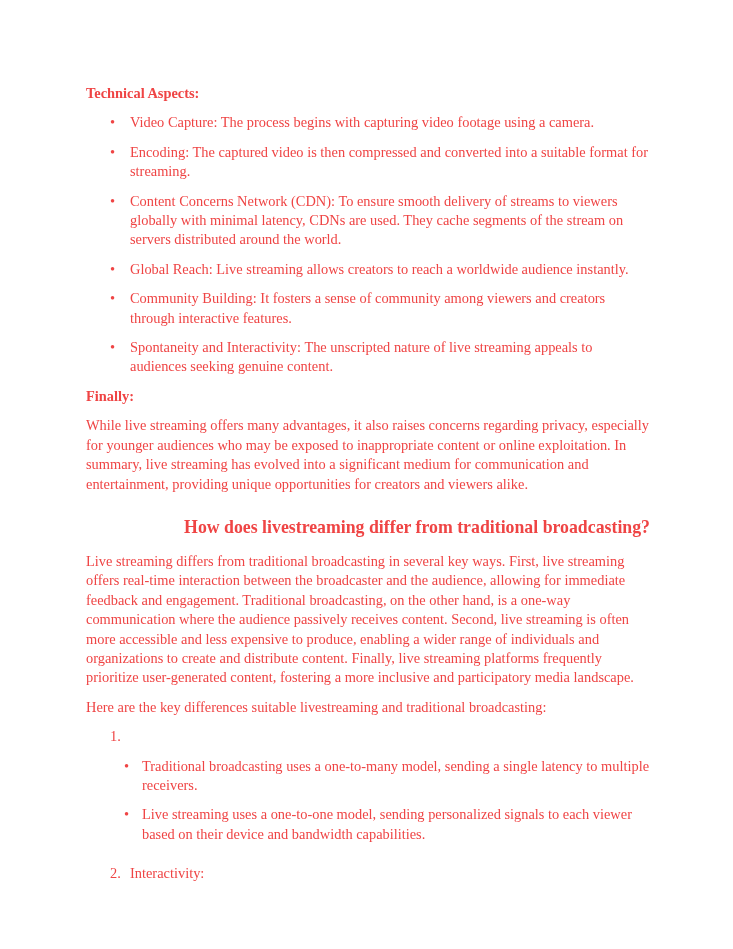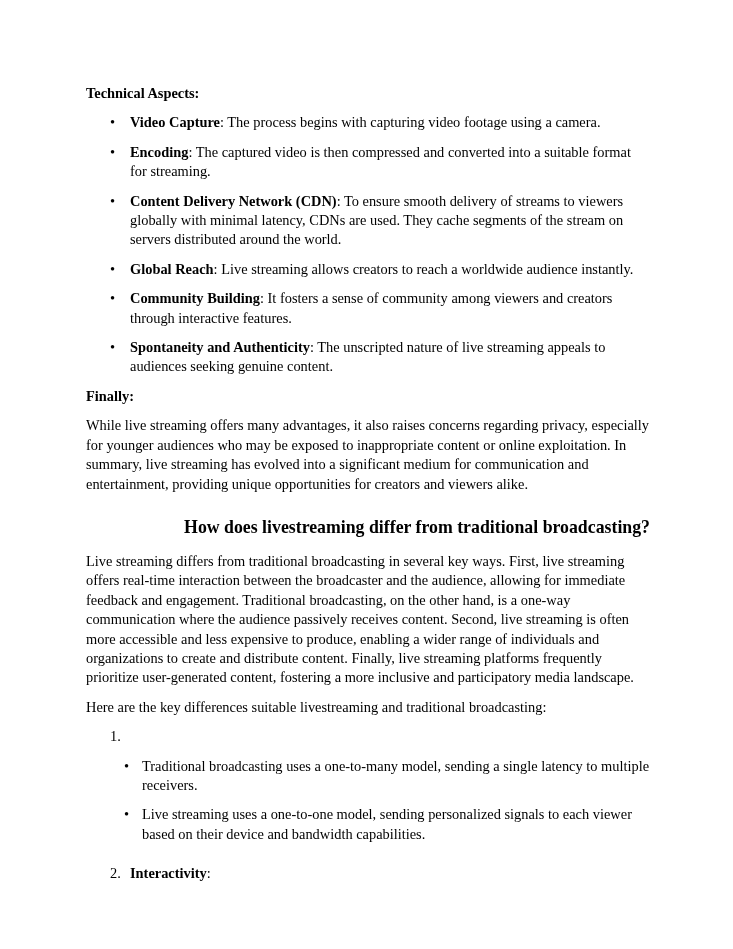--- a/index.html
+++ b/index.html
@@ -7,21 +7,21 @@
     padding: 0;
     background: #ffffff;
   }
   .page {
     position: relative;
     width: 733px;
     height: 949px;
     background: #ffffff;
     overflow: hidden;
     font-family: "Liberation Serif", serif;
-    color: #000000;
+    color: #ef4444;
     box-sizing: border-box;
   }
   .content {
     position: absolute;
     top: 84px;
     left: 86px;
     width: 564px;
     font-size: 14.4px;
     line-height: 19.4px;
   }
@@ -67,21 +67,21 @@
   }
   ul.sub-bullets > li > .marker {
     flex: 0 0 18px;
     margin-left: 38px;
     text-align: left;
   }
   .item-content {
     flex: 1 1 auto;
   }
   .term {
-    font-weight: bold;
+    font-weight: normal;
   }
   ol.numbered > li {
     flex-wrap: wrap;
   }
   ol.numbered > li > .item-content {
     flex: 1 1 0;
   }
   ol.numbered > li > .sub-wrap {
     flex: 1 1 100%;
   }
@@ -98,37 +98,37 @@
       <li>
         <span class="marker">•</span>
         <span class="item-content"><span class="term">Video Capture</span><span>: The process begins with capturing video footage using a camera.</span></span>
       </li>
       <li>
         <span class="marker">•</span>
         <span class="item-content"><span class="term">Encoding</span><span>: The captured video is then compressed and converted into a suitable format for streaming.</span></span>
       </li>
       <li>
         <span class="marker">•</span>
-        <span class="item-content"><span class="term">Content Delivery Network (CDN)</span><span>: To ensure smooth delivery of streams to viewers globally with minimal latency, CDNs are used. They cache segments of the stream on servers distributed around the world.</span></span>
+        <span class="item-content"><span class="term">Content Concerns Network (CDN)</span><span>: To ensure smooth delivery of streams to viewers globally with minimal latency, CDNs are used. They cache segments of the stream on servers distributed around the world.</span></span>
       </li>
     </ul>
 
 
     <ul class="bullets">
       <li>
         <span class="marker">•</span>
         <span class="item-content"><span class="term">Global Reach</span><span>: Live streaming allows creators to reach a worldwide audience instantly.</span></span>
       </li>
       <li>
         <span class="marker">•</span>
         <span class="item-content"><span class="term">Community Building</span><span>: It fosters a sense of community among viewers and creators through interactive features.</span></span>
       </li>
       <li>
         <span class="marker">•</span>
-        <span class="item-content"><span class="term">Spontaneity and Authenticity</span><span>: The unscripted nature of live streaming appeals to audiences seeking genuine content.</span></span>
+        <span class="item-content"><span class="term">Spontaneity and Interactivity</span><span>: The unscripted nature of live streaming appeals to audiences seeking genuine content.</span></span>
       </li>
     </ul>
 
     <p class="runin-head">Finally:</p>
 
     <p class="body-para">While live streaming offers many advantages, it also raises concerns regarding privacy, especially for younger audiences who may be exposed to inappropriate content or online exploitation. In summary, live streaming has evolved into a significant medium for communication and entertainment, providing unique opportunities for creators and viewers alike.</p>
 
     <h2 class="section-heading">How does livestreaming differ from traditional broadcasting?</h2>
 
     <p class="body-para">Live streaming differs from traditional broadcasting in several key ways. First, live streaming offers real-time interaction between the broadcaster and the audience, allowing for immediate feedback and engagement. Traditional broadcasting, on the other hand, is a one-way communication where the audience passively receives content. Second, live streaming is often more accessible and less expensive to produce, enabling a wider range of individuals and organizations to create and distribute content. Finally, live streaming platforms frequently prioritize user-generated content, fostering a more inclusive and participatory media landscape.</p>

